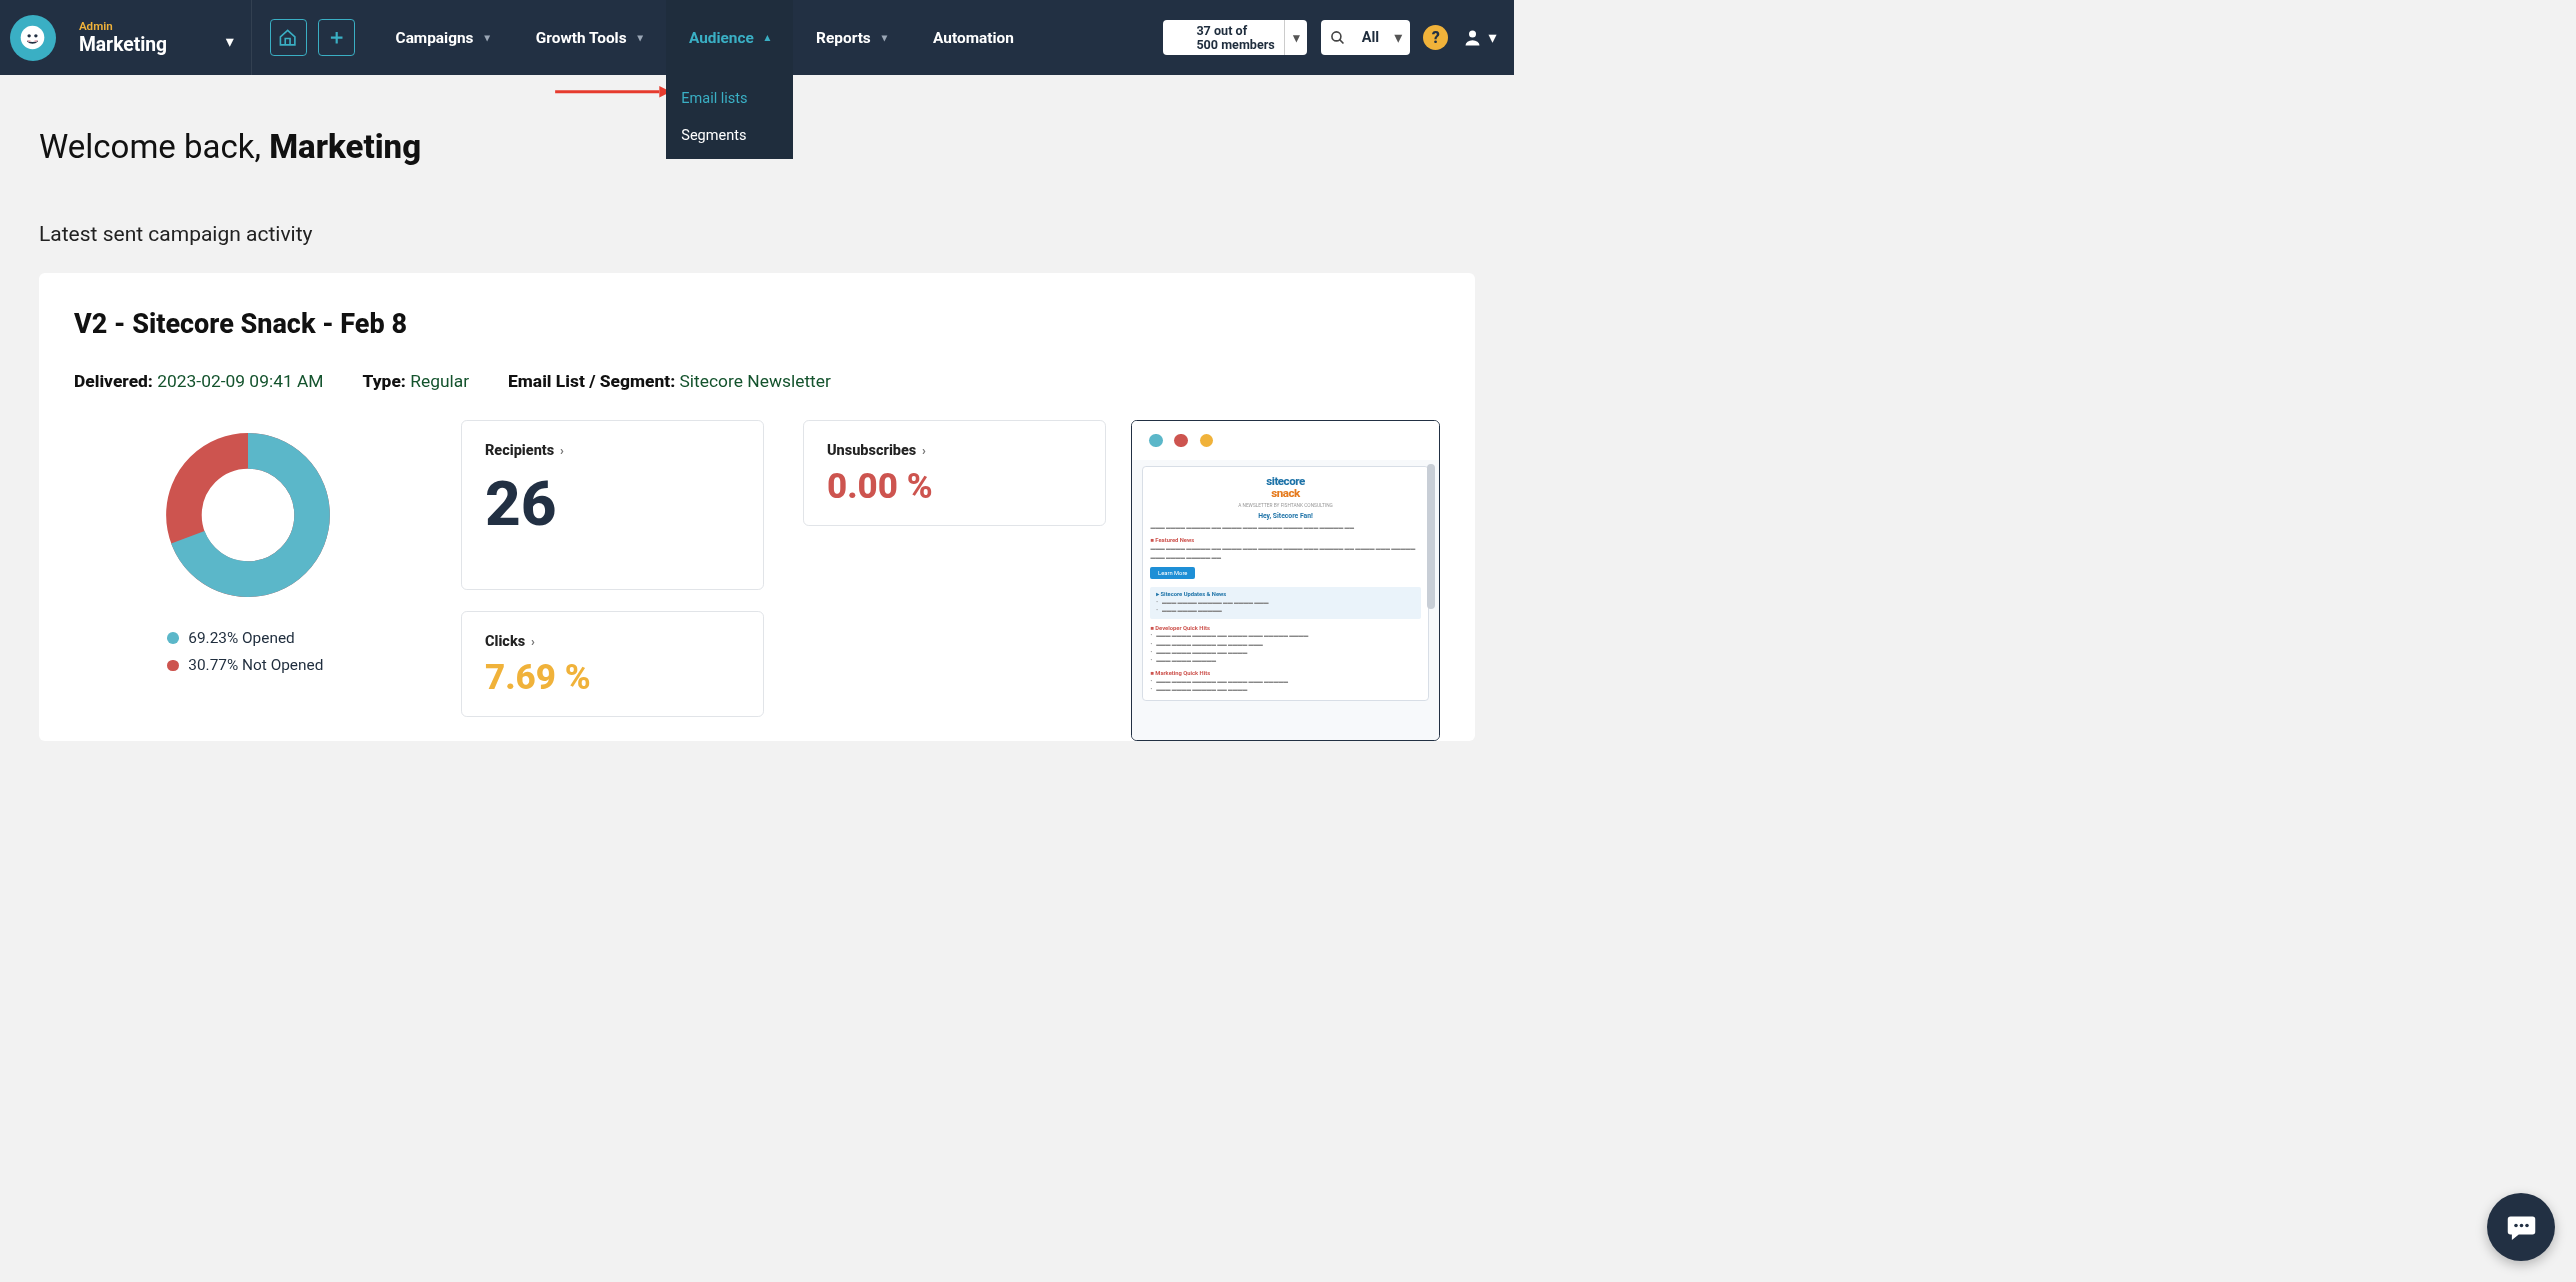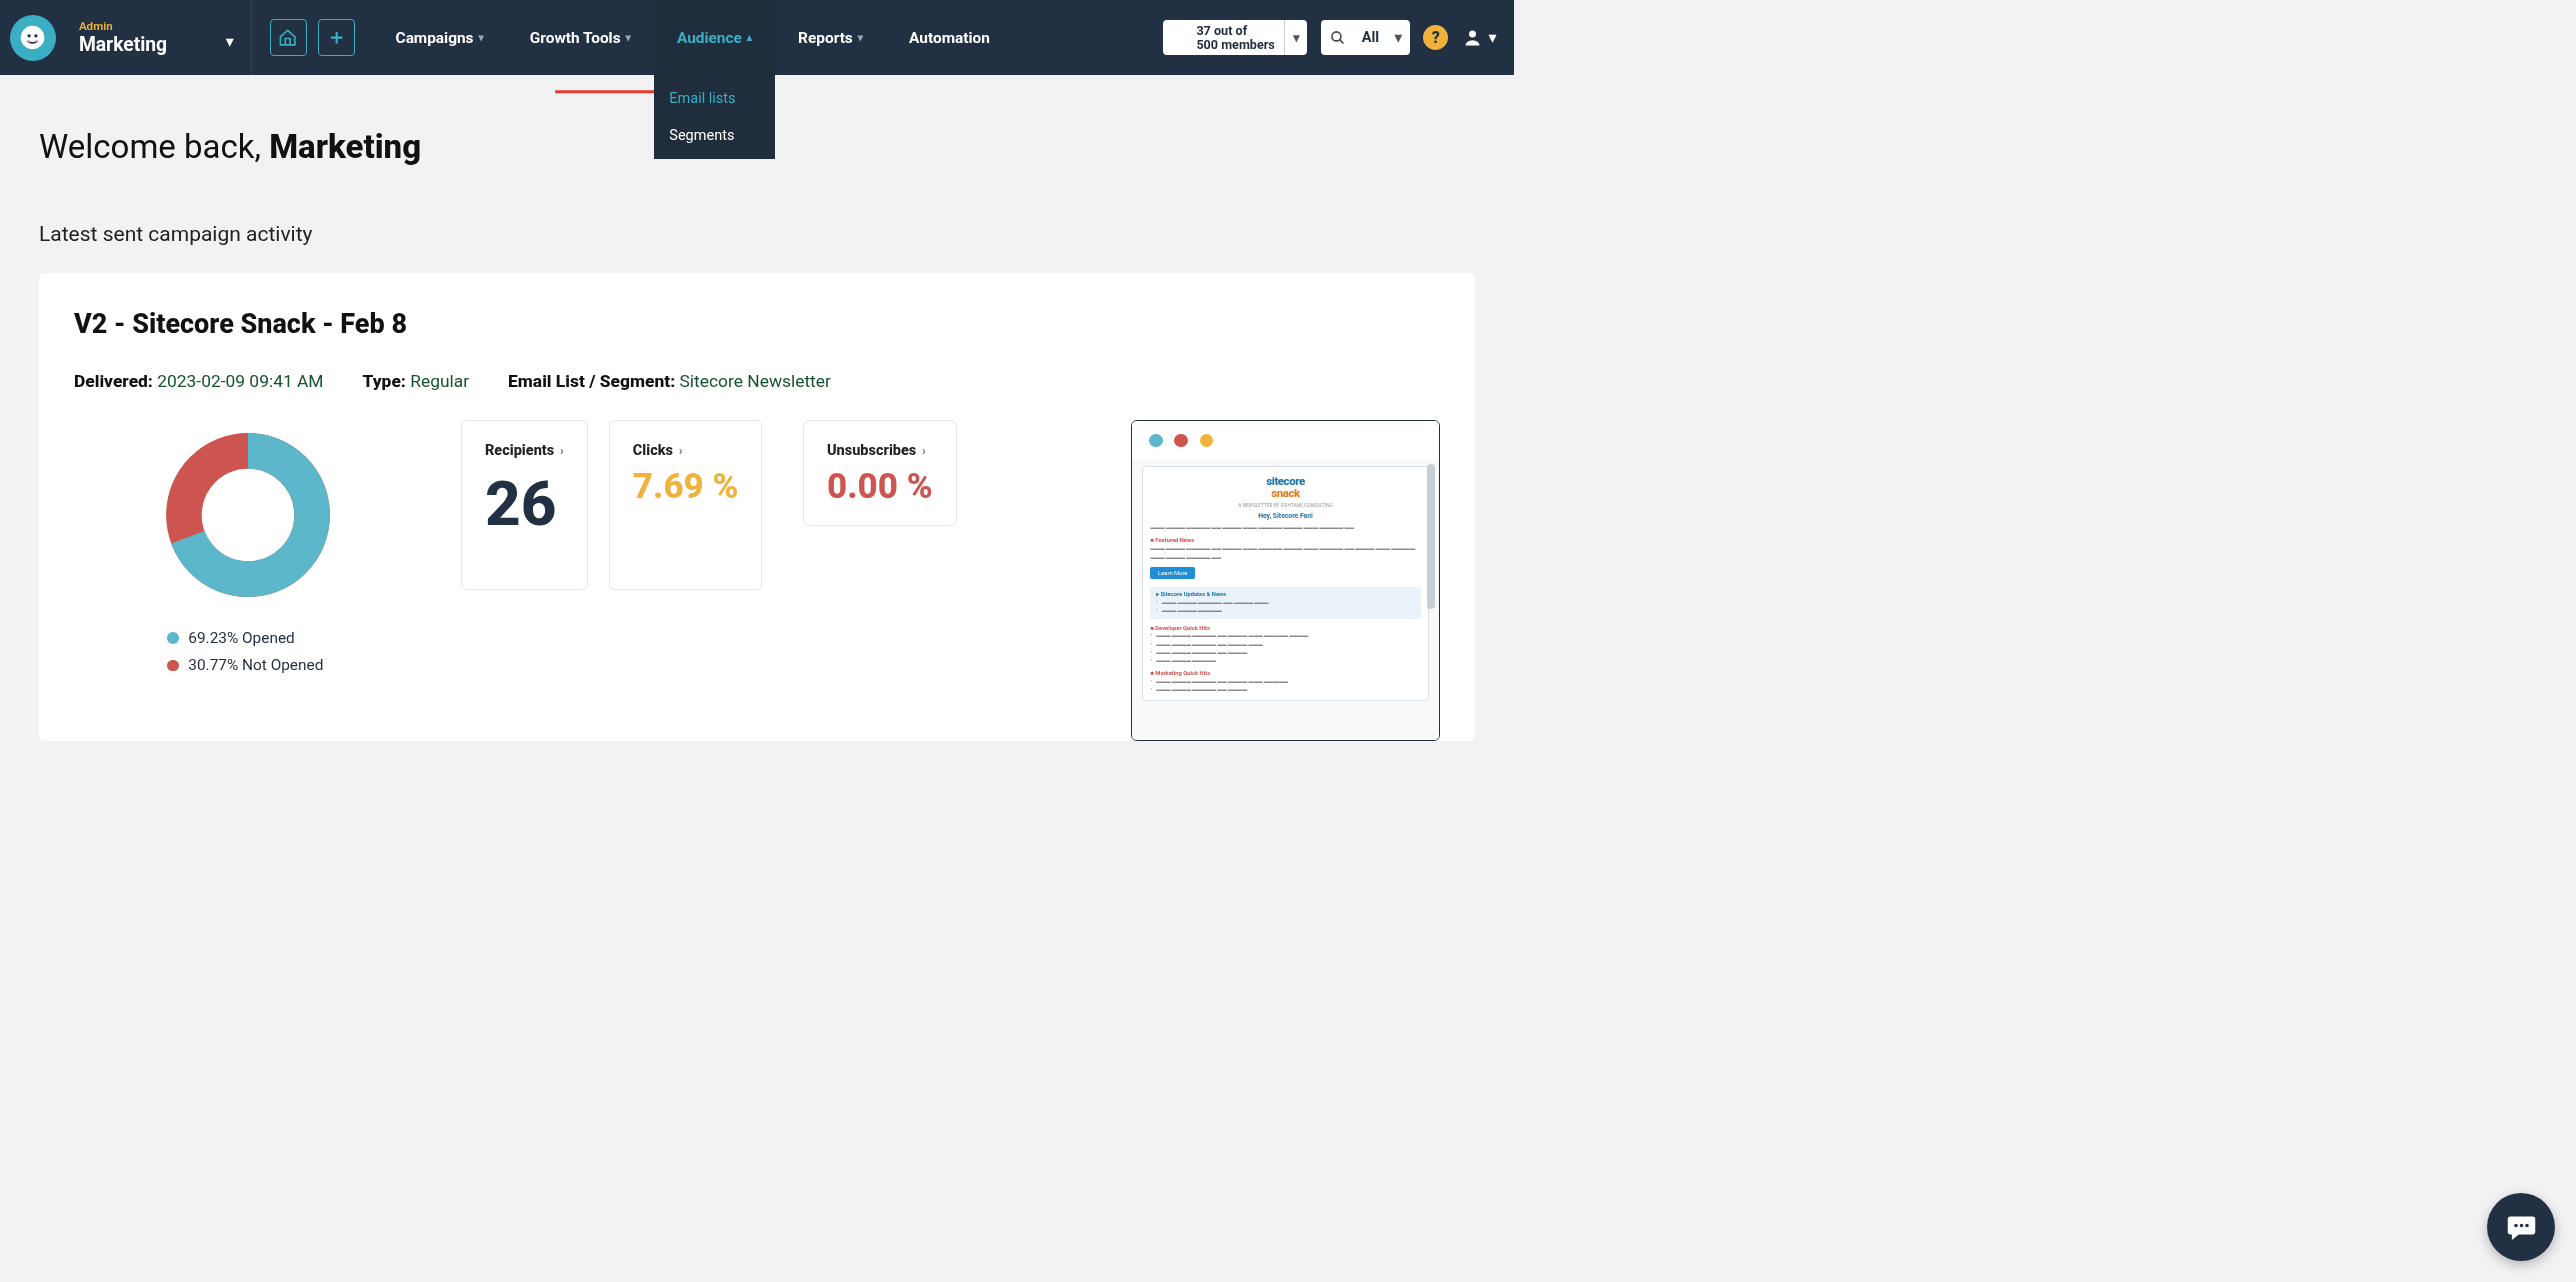--- a/index.html
+++ b/index.html
@@ -10,21 +10,21 @@
   .brand { display: flex; align-items: center; padding: 0 13.5px 0 9.7px; }
   .logo-circle { width: 46px; height: 46px; border-radius: 50%; background: #3aafc4; display:flex; align-items:center; justify-content:center; }
   .logo-circle svg { width: 27px; height: 27px; }
   .account { display:flex; flex-direction:column; justify-content:center; padding: 0 21px 0 9.7px; position: relative; border-right: 1px solid rgba(255,255,255,0.08); height:75px; min-width:183px; }
   .account .role { color: #f0b23a; font-size: 11.6px; font-weight: 600; }
   .account .name { font-size: 19.3px; font-weight: 700; }
   .account .chev { position:absolute; right: 17.4px; top: 32px; }
   .nav-icons { display:flex; align-items:center; gap: 11.6px; padding: 0 17.4px; }
   .icon-btn { width: 37px; height: 37px; border: 1.9px solid #3aafc4; border-radius: 3.9px; display:flex; align-items:center; justify-content:center; color:#3aafc4; cursor:pointer; }
   .main-nav { display:flex; align-items:center; height:75px; }
-  .nav-item { display:flex; align-items:center; gap:5px; padding: 0 23px; height:75px; font-weight:700; font-size:15.4px; color:#fff; cursor:pointer; position:relative; }
+  .nav-item { display:flex; align-items:center; gap:11px; padding: 0 23px; height:75px; font-weight:700; font-size:15.4px; color:#fff; cursor:pointer; position:relative; }
   .nav-item.open { background:#1f2d3d; color:#3aafc4; }
   .nav-item .chev { font-size: 10.6px; color: #9aa6b5; }
   .nav-item.open .chev { color:#3aafc4; }
 
   .dropdown { position:absolute; top:75px; left:0; width: 100%; background:#1f2d3d; display:flex; flex-direction:column; padding: 5.8px 0; }
   .dropdown a { padding: 9.7px 15.4px; font-weight:400; font-size:14.5px; text-decoration:none; color:#fff; cursor:pointer; }
   .dropdown a.active { color:#3aafc4; }
 
   .right-controls { margin-left:auto; display:flex; align-items:center; gap:13.5px; padding-right: 17.4px; }
   .member-pill { background:#fff; color:#1f2d3d; border-radius:3.9px; display:flex; align-items:center; height:35px; font-size:12.6px; font-weight:700; line-height:1.1; }
@@ -69,21 +69,21 @@
   .stat .label .chev-r { font-size:12.6px; color:#777; }
   .stat .big { font-size:62px; font-weight:800; color:#223043; margin-top: 13.5px; line-height:1; }
   .stat .pct { font-size:35px; font-weight:800; margin-top: 9.7px; line-height:1; }
   .pct-teal { color:#5bb7c9; }
   .pct-yellow { color:#f0b23a; }
   .pct-red { color:#cd544f; }
   .stat .subline { margin-top: 21px; font-size:16.4px; color:#222; display:flex; gap:13.5px; flex-wrap:wrap; }
   .stat .subline b { font-weight:800; }
   .stat .subline span { color:#555; }
 
-  .mid-col { display:flex; flex-direction:row; gap:21px;padding-left:16px; }
+  .mid-col { display:flex; flex-direction:column; gap:21px;padding-left:16px; }
 
   
   .preview { border:1.9px solid #223043; border-radius:5.8px; overflow:hidden; width: 100%; max-width: 309px; justify-self:end; }
   .preview-top { height:39px; display:flex; align-items:center; gap:11.6px; padding: 0 17.4px; background:#fff; }
   .dot { width:13.5px; height:13.5px; border-radius:50%; }
   .d-teal{background:#5bb7c9;} .d-red{background:#cd544f;} .d-yel{background:#f0b23a;}
   .preview-body { height: 280px; background:#f7f9fb; overflow:hidden; position:relative; padding: 5.8px 9.7px 0 9.7px; }
   .preview-scroll { width: 7.7px; background:#c8ced6; position:absolute; right:3.9px; top:3.9px; height: 145px; border-radius:3.9px; }
   .email-mock { background:#fff; border:1px solid #d8dee6; border-radius:3.9px; padding: 5.8px 7.7px; font-size: 6.8px; color:#445; }
   .email-mock .brand-title { text-align:center; margin: 1.9px 0 3.9px 0; }

